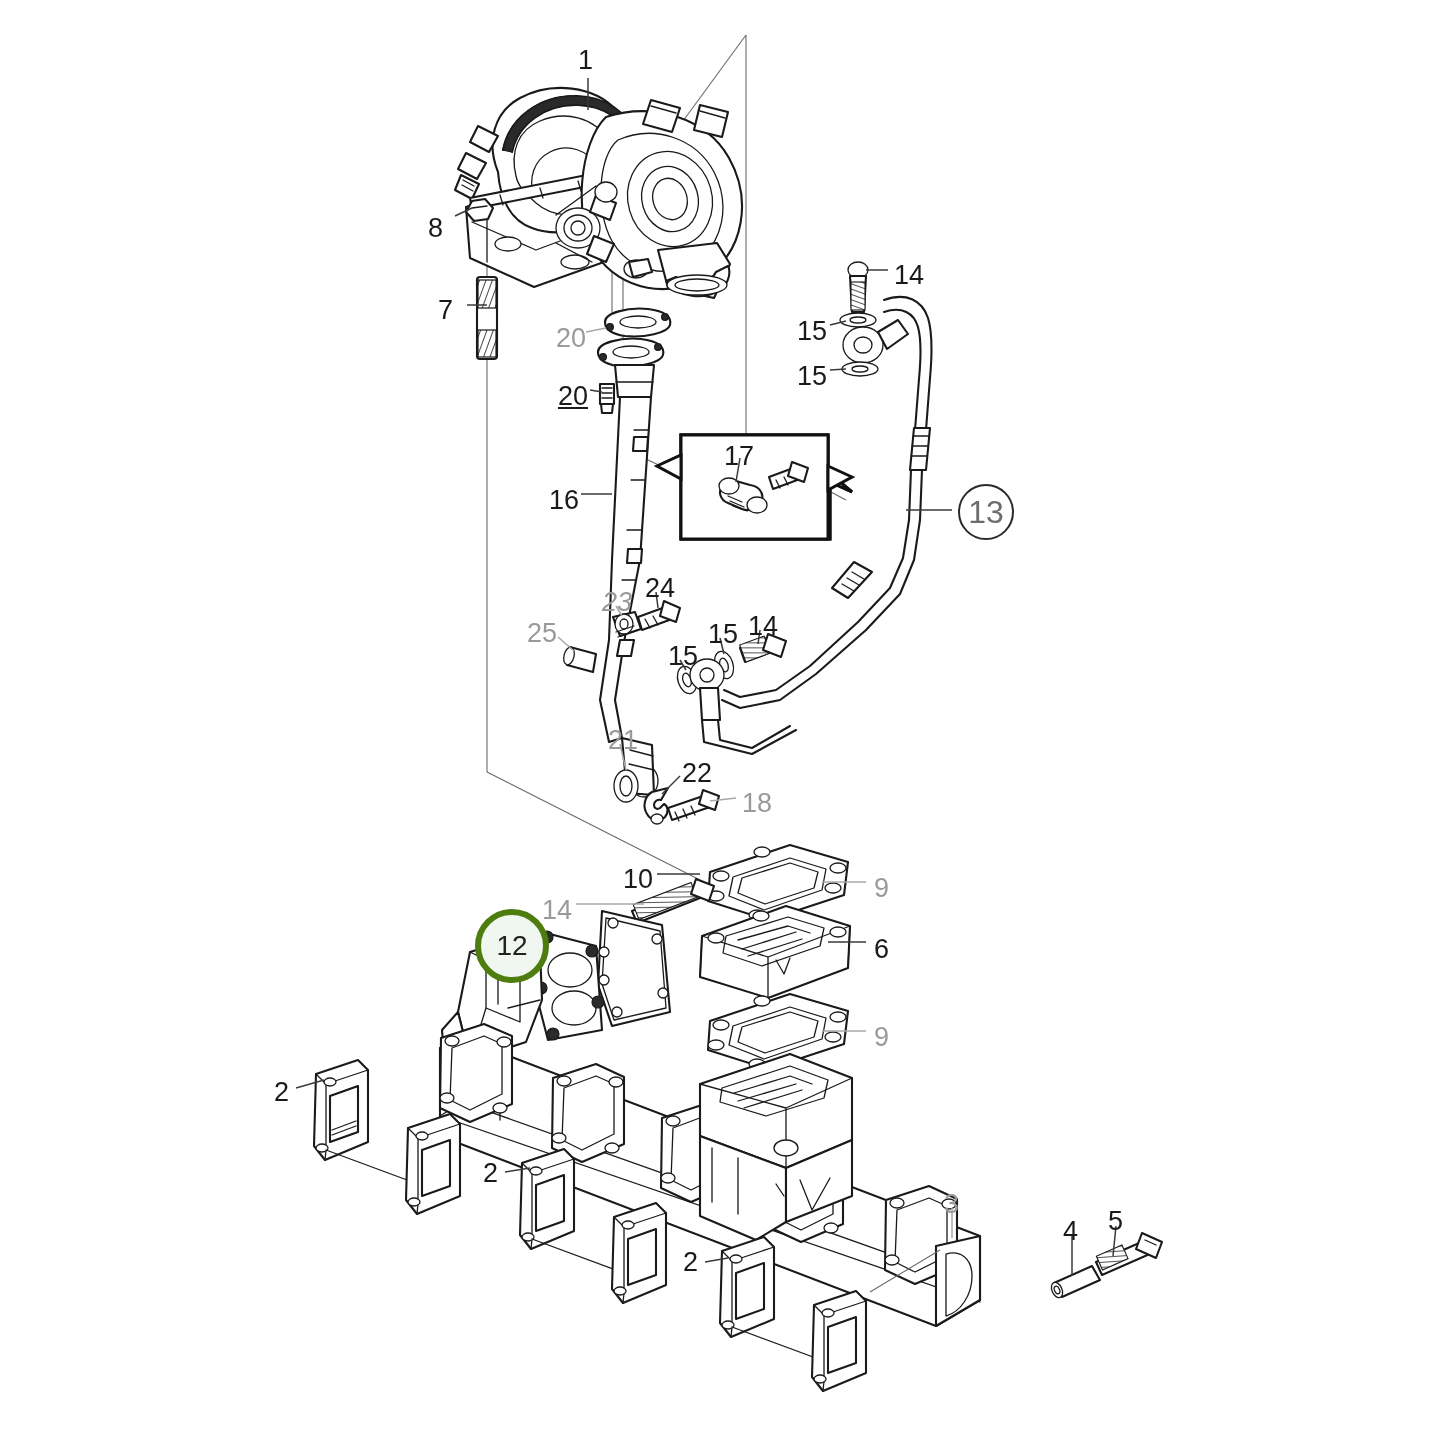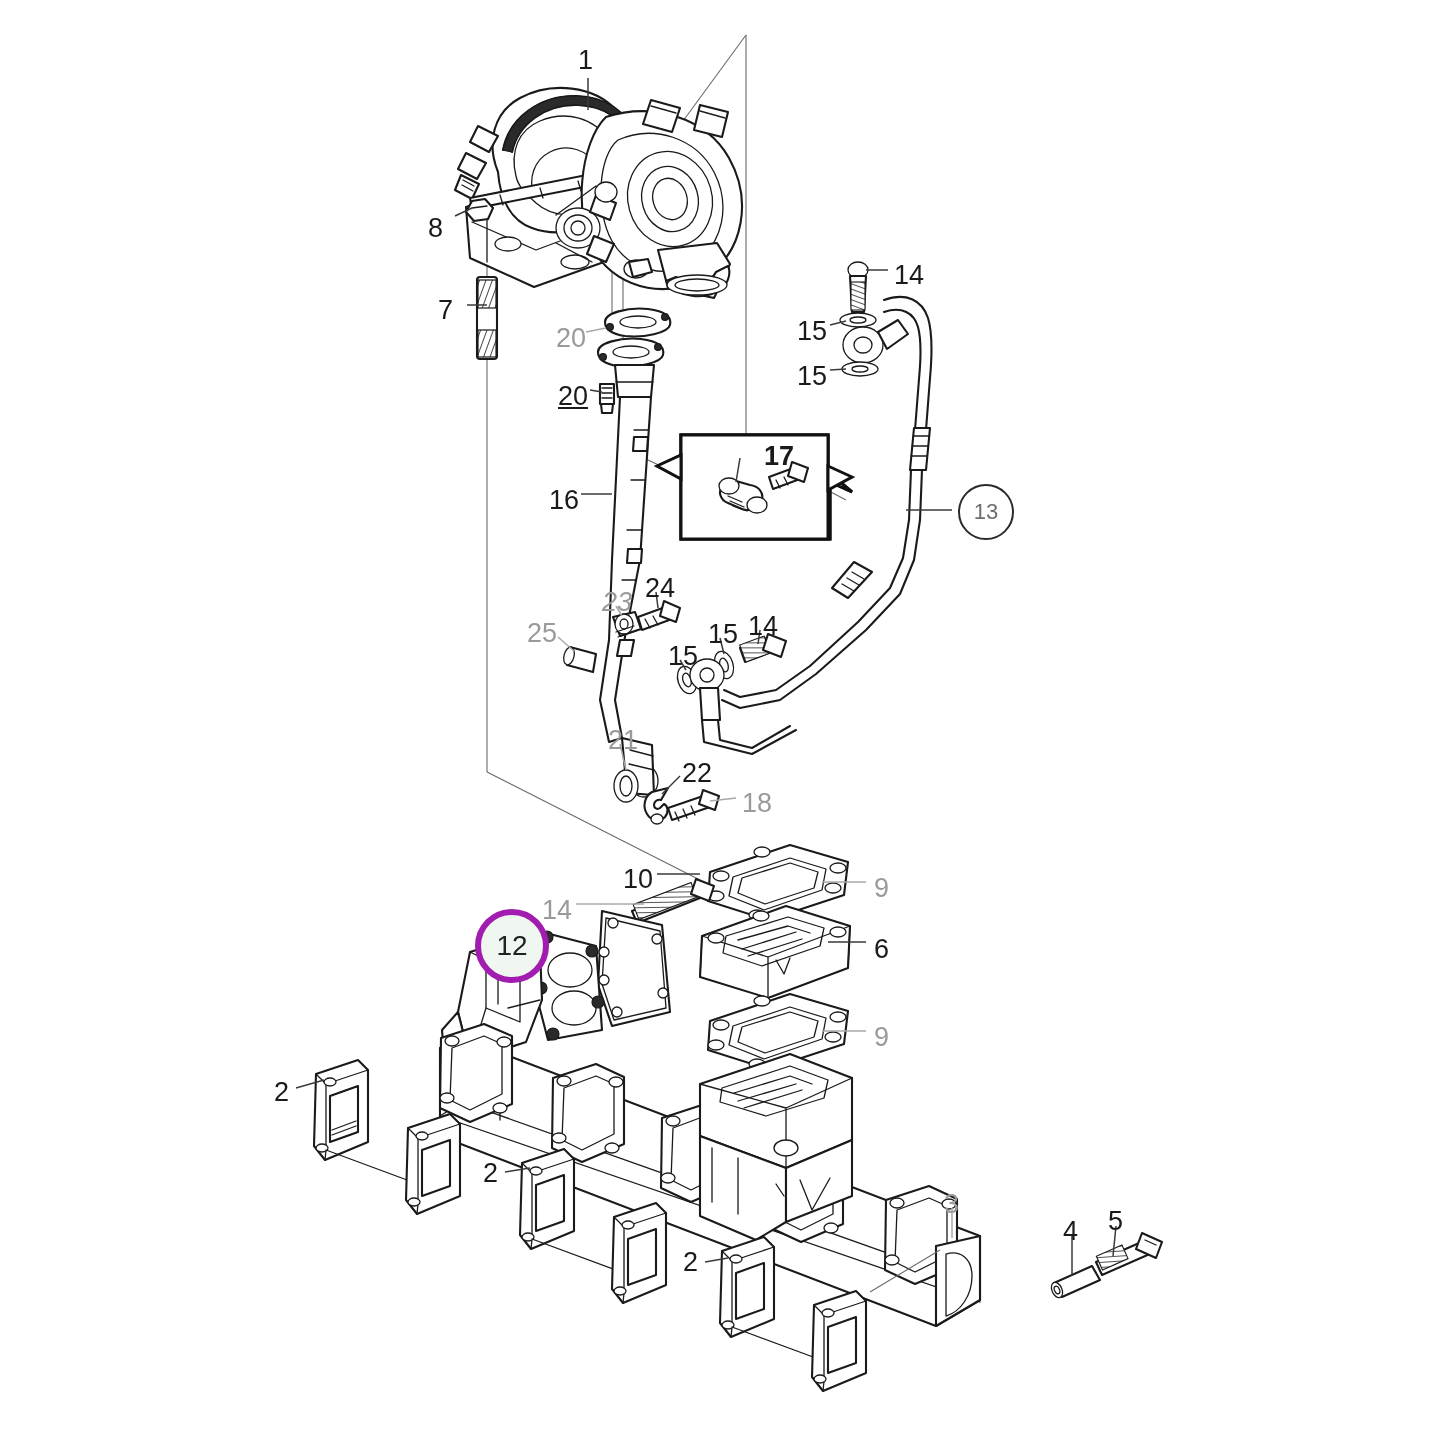--- a/index.html
+++ b/index.html
@@ -3,22 +3,22 @@
 <meta charset="utf-8">
 <style>
   html,body{margin:0;padding:0;background:#ffffff;}
   body{font-family:"Liberation Sans", sans-serif;}
   #stage{position:relative;width:1445px;height:1445px;background:#fff;overflow:hidden;}
   #stage svg{position:absolute;left:0;top:0;width:1445px;height:1445px;}
   .lbl{position:absolute;font-family:"Liberation Sans",sans-serif;font-size:27px;line-height:1;
        color:#1a1a1a;white-space:nowrap;user-select:none;}
   .lbl.gray{color:#9a9a9a;}
   .lbl.circled{width:52px;height:52px;border-radius:50%;border:2.5px solid #2b2b2b;
-       display:flex;align-items:center;justify-content:center;color:#6d6d6d;font-size:22px;background:#fff;}
-  .lbl.hl{width:62px;height:62px;border-radius:50%;border:6px solid #a21caf;background:#f0f7f0;
+       display:flex;align-items:center;justify-content:center;color:#6d6d6d;font-size:32px;background:#fff;}
+  .lbl.hl{width:62px;height:62px;border-radius:50%;border:6px solid #4d7c0f;background:#f0f7f0;
        display:flex;align-items:center;justify-content:center;color:#222;font-size:28px;}
 </style>
 </head>
 <body>
 
 <div id="stage">
 
 <svg viewBox="0 0 1445 1445" xmlns="http://www.w3.org/2000/svg">
   <defs>
     <style>
@@ -498,21 +498,21 @@
 <div id="callout-layer">
       <div class="lbl" style="left: 578px; top: 47px;">1</div>
       <div class="lbl" style="left: 428px; top: 215px;">8</div>
       <div class="lbl" style="left: 438px; top: 297px;">7</div>
       <div class="lbl gray" style="left: 556px; top: 325px;">20</div>
       <div class="lbl" style="left: 558px; top: 383px; text-decoration: underline;">20</div>
       <div class="lbl" style="left: 894px; top: 262px;">14</div>
       <div class="lbl" style="left: 797px; top: 318px;">15</div>
       <div class="lbl" style="left: 797px; top: 363px;">15</div>
       <div class="lbl" style="left: 549px; top: 487px;">16</div>
-      <div class="lbl" style="left: 764px; top: 443px; font-weight: bold;">17</div>
+      <div class="lbl" style="left: 724px; top: 443px;">17</div>
       <div class="lbl circled" style="left: 958px; top: 484px;">13</div>
       <div class="lbl gray" style="left: 602px; top: 589px; font-style: italic;">23</div>
       <div class="lbl" style="left: 645px; top: 575px;">24</div>
       <div class="lbl gray" style="left: 527px; top: 620px;">25</div>
       <div class="lbl" style="left: 668px; top: 643px;">15</div>
       <div class="lbl" style="left: 708px; top: 621px;">15</div>
       <div class="lbl" style="left: 748px; top: 613px;">14</div>
       <div class="lbl gray" style="left: 608px; top: 727px; text-align: right;">21</div>
       <div class="lbl" style="left: 682px; top: 760px;">22</div>
       <div class="lbl gray" style="left: 742px; top: 790px;">18</div>

